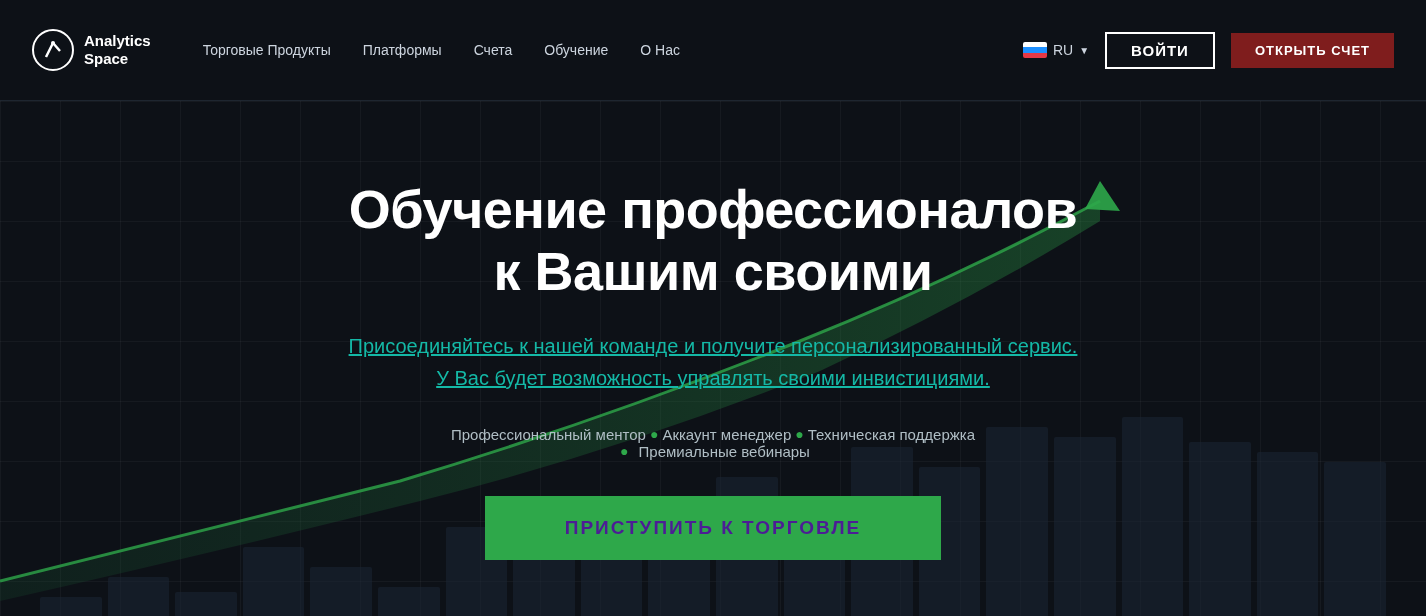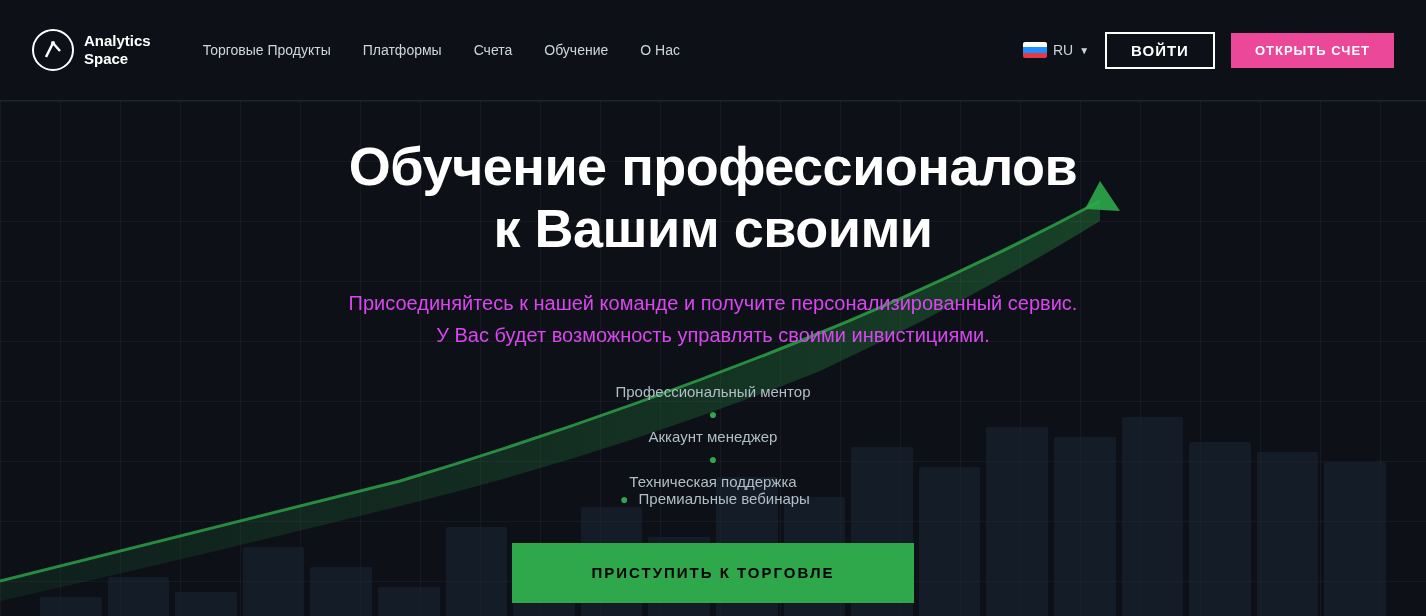--- a/index.html
+++ b/index.html
@@ -91,21 +91,21 @@
       background: transparent;
       border: 2px solid #fff;
       color: #fff;
       padding: 8px 24px;
       font-size: 15px;
       font-weight: 700;
       cursor: pointer;
       letter-spacing: 1px;
     }
     .btn-open {
-      background: #ec4899;
+      background: #7f1d1d;
       border: none;
       color: #fff;
       padding: 10px 24px;
       font-size: 13px;
       font-weight: 700;
       cursor: pointer;
       letter-spacing: 1px;
       white-space: nowrap;
     }
 
@@ -169,55 +169,54 @@
       font-size: 54px;
       font-weight: 900;
       line-height: 1.15;
       color: #fff;
       margin-bottom: 28px;
       letter-spacing: -0.5px;
     }
     .hero-subtitle {
       font-size: 20px;
       font-weight: 400;
-      color: #d946ef;
+      color: #14b8a6;
       line-height: 1.6;
       margin-bottom: 32px;
+      text-decoration: underline;
     }
     .features-row {
       display: flex;
       align-items: center;
       justify-content: center;
-      gap: 6px;
       flex-wrap: wrap;
       margin-bottom: 0;
       font-size: 15px;
       color: #b0bec5;
-      flex-direction: column;
     }
     .feature-dot {
       color: #2ea84a;
       font-size: 14px;
       margin: 0 4px;
     }
     .features-row2 {
       display: flex;
       align-items: center;
       justify-content: center;
       gap: 6px;
       margin-bottom: 36px;
       font-size: 15px;
       color: #b0bec5;
     }
     .btn-start {
       background: #2ea84a;
       border: none;
-      color: #000000;
+      color: #4c1d95;
       padding: 20px 80px;
-      font-size: 15px;
+      font-size: 19px;
       font-weight: 700;
       letter-spacing: 2px;
       cursor: pointer;
       line-height: 1.3;
       text-transform: uppercase;
     }
   </style>
 </head>
 <body>
 

